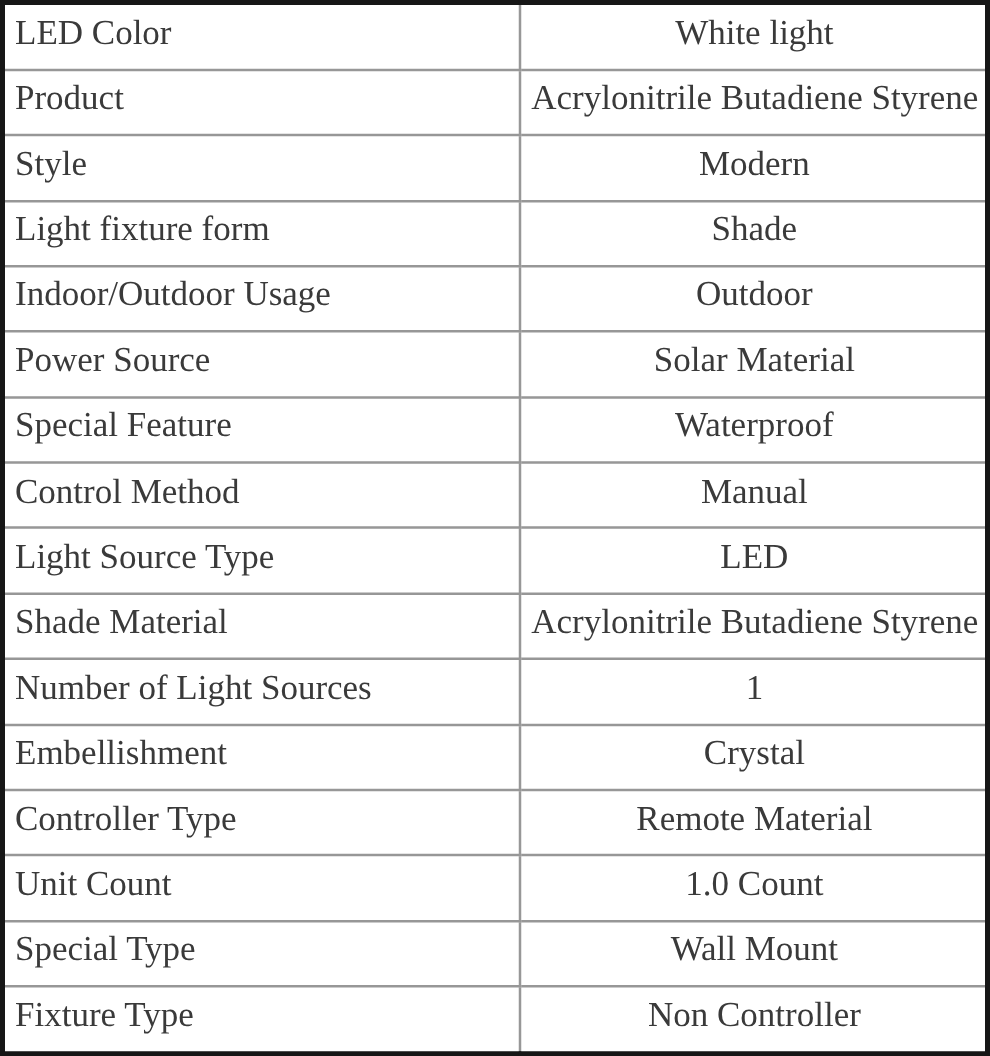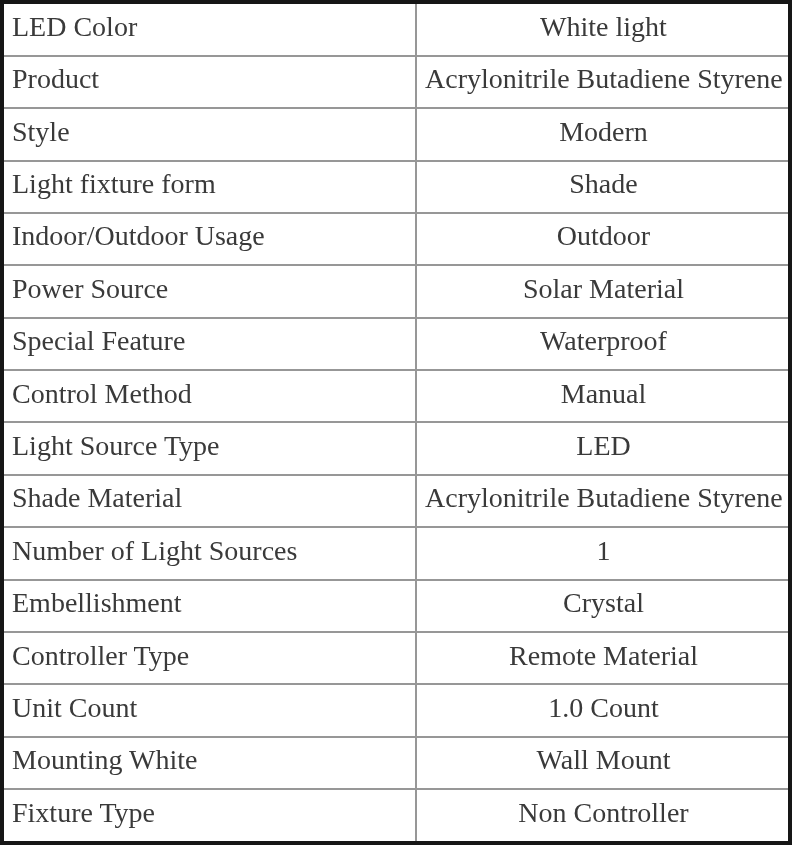--- a/index.html
+++ b/index.html
@@ -118,21 +118,21 @@
     <td class="label">Controller Type</td>
     <td class="value">Remote Material</td>
   </tr>
 
   <tr>
     <td class="label">Unit Count</td>
     <td class="value">1.0 Count</td>
   </tr>
 
   <tr>
-    <td class="label">Mounting White</td>
+    <td class="label">Special Type</td>
     <td class="value">Wall Mount</td>
   </tr>
 
   <tr>
     <td class="label">Fixture Type</td>
     <td class="value">Non Controller</td>
   </tr>
 </tbody>
   </table>
 </div>

